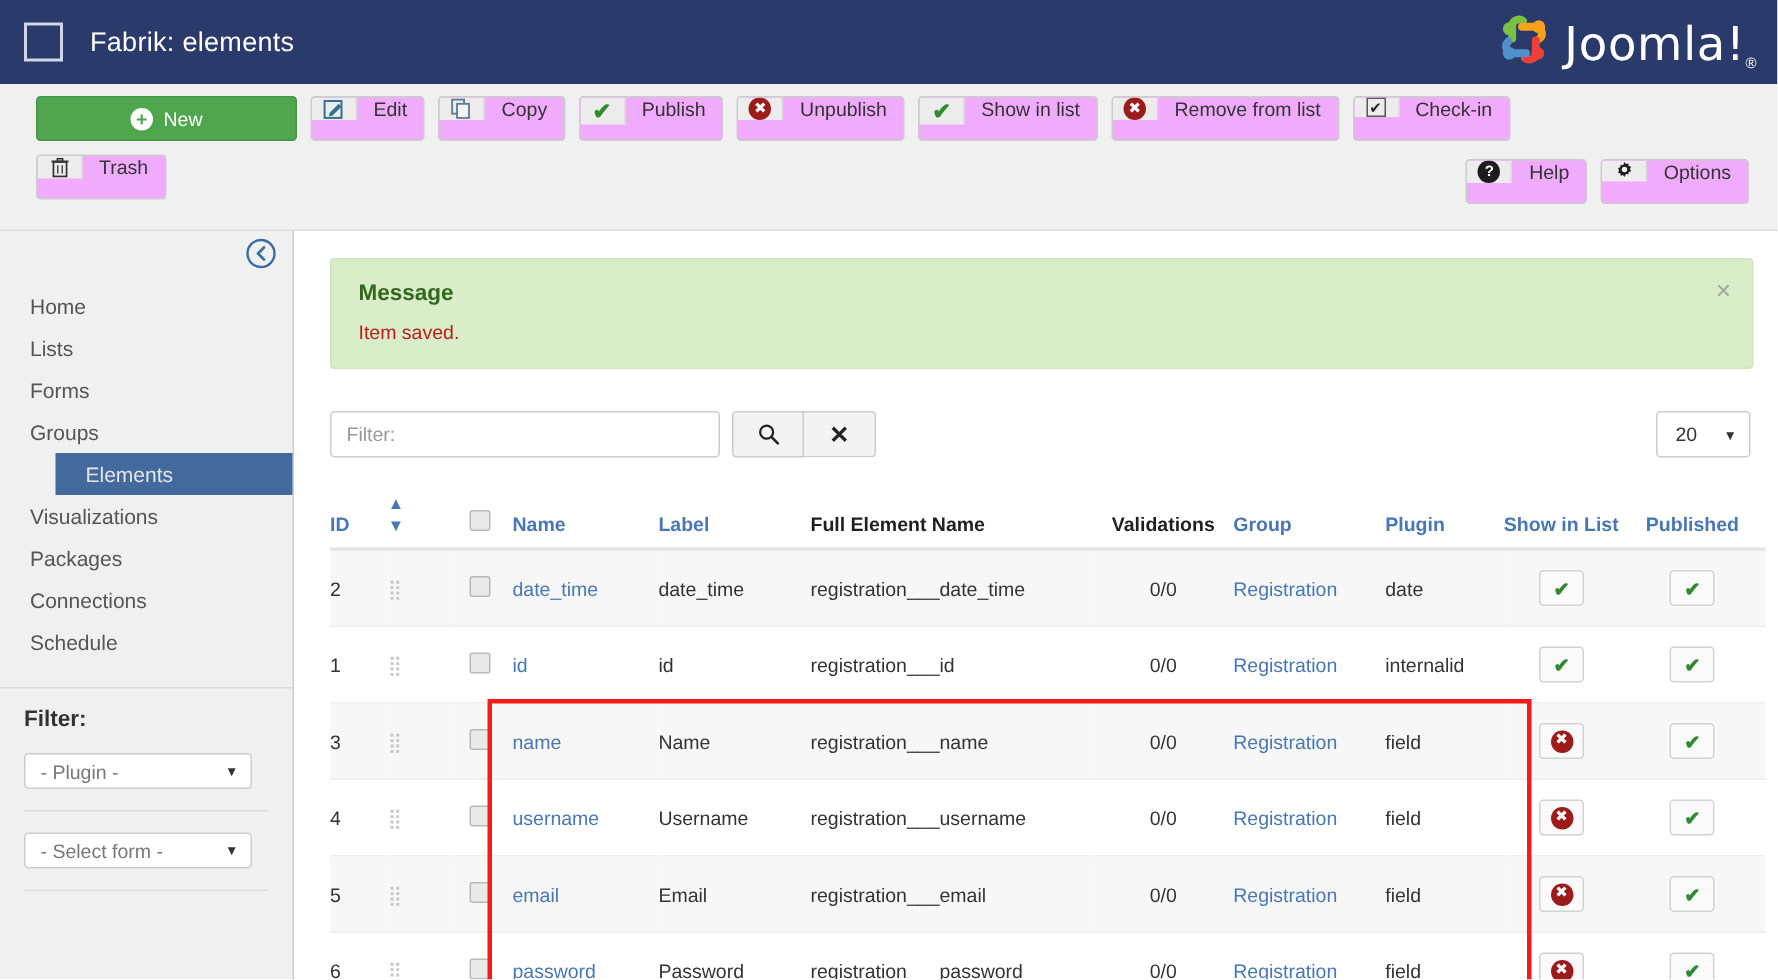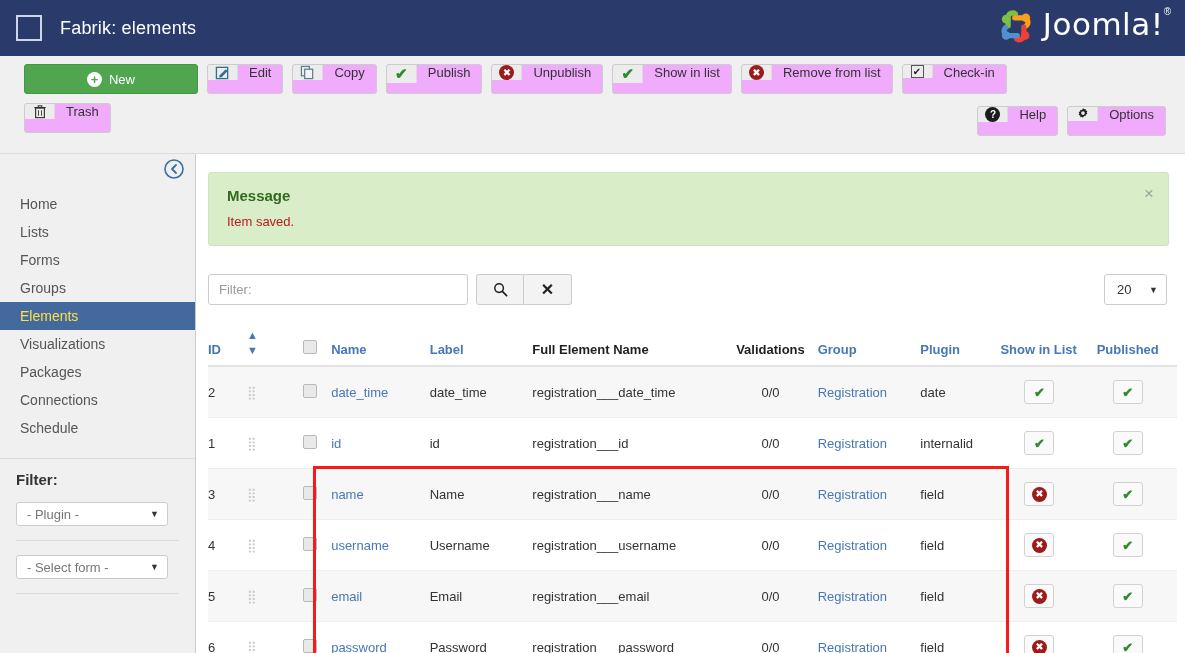--- a/index.html
+++ b/index.html
@@ -22,21 +22,21 @@
   }
   #topbar .sq {
     width:26px; height:26px;
     border:2px solid #cfd6e6;
     margin-right:18px;
     flex:0 0 auto;
   }
   #topbar .title {
     color:#fff; font-size:18px; letter-spacing:.2px;
   }
-  #logo { position:absolute; right:14px; top:6px; display:flex; align-items:flex-start; }
+  #logo { position:absolute; right:14px; top:6px; display:flex; align-items:flex-end; }
   #logo .word { color:#fff; font-size:31px; letter-spacing:.5px; margin-left:6px; font-family:"DejaVu Sans", sans-serif; }
   #logo .reg { color:#fff; font-size:10px; vertical-align:super; }
 
   
   #toolbar {
     background:#f0f0f0;
     border-bottom:1px solid #ddd;
     padding:8px 10px 8px 24px;
     position:relative;
     height:98px;
@@ -103,37 +103,37 @@
   #collapse {
     position:absolute; right:10px; top:4px;
     width:22px; height:22px; cursor:pointer;
     color:#3a6ea5;
   }
   #nav { margin-top:28px; }
   .nav-item {
     padding:6px 0 6px 20px;
     color:#555; font-size:14px; cursor:pointer;
   }
-  .nav-item.active { background:#44699d; color:#fde047; }
+  .nav-item.active { background:#44699d; color:#e5e5e5;margin-left:37px; }
   #side-filter {
     margin-top:16px; padding:12px 16px 0 16px;
     border-top:1px solid #dcdcdc;
   }
   #side-filter .hd { font-weight:bold; font-size:15px; color:#333; margin-bottom:14px; }
   .sel {
     width:152px; height:24px; background:#fff;
     border:1px solid #ccc; border-radius:3px;
     display:flex; align-items:center; justify-content:space-between;
     padding:0 8px 0 10px; color:#777; font-size:13px; cursor:pointer;
   }
   .sel .car { color:#333; font-size:9px; }
   .sep { height:1px; background:#dcdcdc; margin:14px 0; }
 
   
-  #main { flex:1; padding:18px 8px 0 12px; overflow:hidden; }
+  #main { flex:1; padding:18px 8px 0 24px; overflow:hidden; }
   #alert {
     background:#d8edc8; border:1px solid #cfe3bd; border-radius:3px;
     padding:14px 18px 16px 18px; position:relative;
     margin-right:8px;
   }
   #alert .hd { color:#33691e; font-weight:bold; font-size:15px; margin-bottom:10px; }
   #alert .msg { color:#b91c1c; font-size:13px; }
   #alert .x { position:absolute; right:14px; top:11px; color:#9aa79a; font-size:17px; cursor:pointer; }
 
   #filterbar { margin-top:28px; display:flex; align-items:center; position:relative; }

